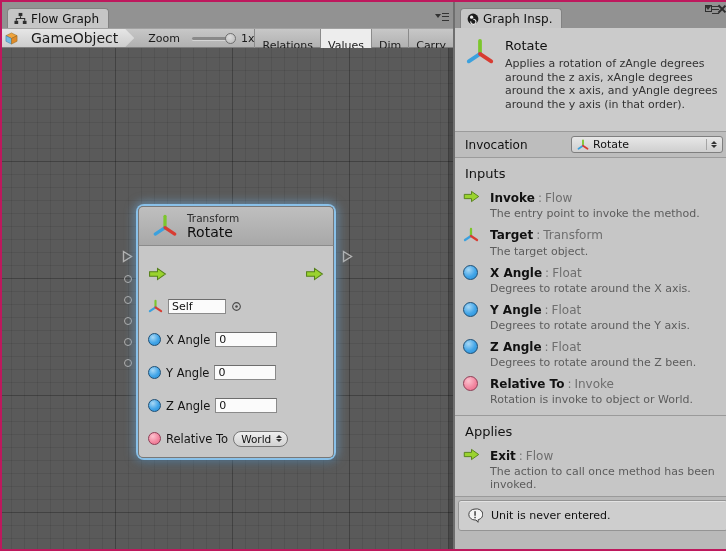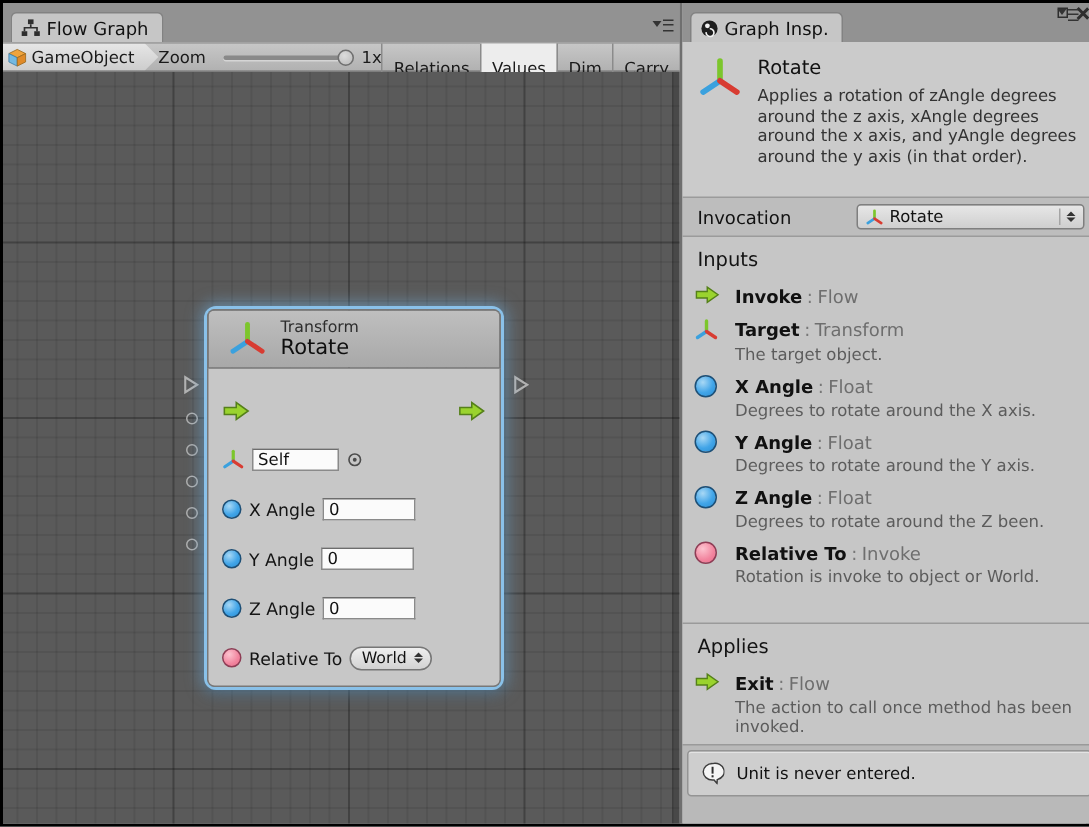--- a/index.html
+++ b/index.html
@@ -1,30 +1,30 @@
 <!DOCTYPE html>
 <html><head>
 <meta charset="utf-8">
 <style>
   * { margin:0; padding:0; box-sizing:border-box; }
   html,body { width:726px; height:551px; font-family:"DejaVu Sans","Liberation Sans",sans-serif; }
-  .window { position:absolute; inset:0; width:726px; height:551px; border:2px solid #000000; display:flex; background:#929292; }
+  .window { position:absolute; inset:0; width:726px; height:551px; border:2px solid #be185d; display:flex; background:#929292; }
 
   
   .left-panel { width:451px; display:flex; flex-direction:column; background:#929292; position:relative; }
   .tabstrip { height:26px; background:#929292; display:flex; align-items:flex-end; position:relative; flex:none; }
   .tab { height:20px; margin-left:5px; background:#c6c6c6; border:1px solid #828282; border-bottom:none; border-radius:4px 4px 0 0; display:flex; align-items:center; gap:4px; padding:0 9px 0 6px; font-size:12px; color:#111; }
   .panel-menu { position:absolute; right:4px; top:9px; width:14px; height:12px; cursor:pointer; }
   .panel-menu .tri { width:0; height:0; border-left:3px solid transparent; border-right:3px solid transparent; border-top:4px solid #333; position:absolute; left:0; top:3px; }
   .panel-menu .bars { position:absolute; left:7px; top:2px; width:7px; height:8px; border-top:1.5px solid #333; border-bottom:1.5px solid #333; }
   .panel-menu .bars::after { content:""; display:block; margin-top:2.2px; border-top:1.5px solid #333; }
 
   .toolbar { height:20px; background:linear-gradient(#c7c7c7,#b1b1b1); border-bottom:1px solid #7e7e7e; border-top:1px solid #a2a2a2; display:flex; align-items:center; font-size:11px; color:#1a1a1a; flex:none; }
-  .breadcrumb { height:18px; display:flex; align-items:center; gap:3px; padding:0 16px 0 3px; background:linear-gradient(#e6e6e6,#cdcdcd); clip-path:polygon(0 0, calc(100% - 9px) 0, 100% 50%, calc(100% - 9px) 100%, 0 100%); font-size:11px; }
-  .zoom-label { }
+  .breadcrumb { height:18px; display:flex; align-items:center; gap:13px; padding:0 16px 0 3px; background:linear-gradient(#e6e6e6,#cdcdcd); clip-path:polygon(0 0, calc(100% - 9px) 0, 100% 50%, calc(100% - 9px) 100%, 0 100%); font-size:14px; }
+  .zoom-label { margin-left:14px; }
   .slider { position:relative; width:96px; height:3px; background:#898989; border-radius:2px; margin-left:12px; box-shadow:0 1px 0 #d5d5d5; }
   .slider-handle { position:absolute; right:-5px; top:-4px; width:11px; height:11px; border-radius:50%; background:radial-gradient(circle at 40% 35%, #dcdcdc,#b8b8b8); border:1px solid #6f6f6f; }
   .zoom-value { margin-left:10px; }
   .btn-group { margin-left:auto; display:flex; height:100%; }
   .tb-btn { display:flex; align-items:center; padding:16px 7px; border-left:1px solid #8b8b8b; cursor:pointer; }
   .tb-btn.active { background:#ededed; }
 
   .canvas { flex:1; position:relative; overflow:hidden;
     background-color:#5a5a5a;
     background-image:
@@ -282,20 +282,21 @@
     <div class="section inputs">
       <div class="section-title">Inputs</div>
 
       <div class="insp-item">
         <div class="icell">
             <svg width="17" height="13" viewBox="0 0 20 15">
               <path d="M1.5 5 h8.5 v-3.5 l8.5 6 -8.5 6 v-3.5 h-8.5 z" fill="#9ad32e" stroke="#55801a" stroke-width="1.1"></path>
             </svg>
           </div>
         <div class="item-head"><span class="item-name">Invoke</span><span class="item-sep">:</span><span class="item-type">Flow</span></div>
+        <div class="item-desc">The entry point to invoke the method.</div>
       </div>
 
       <div class="insp-item">
         <div class="icell">
             <svg width="16" height="16" viewBox="0 0 24 24">
               <line x1="12" y1="13.5" x2="12" y2="3" stroke="#7cc62c" stroke-width="3.4" stroke-linecap="round"></line>
               <line x1="12" y1="13.5" x2="3" y2="19.5" stroke="#3ba1de" stroke-width="3.4" stroke-linecap="round"></line>
               <line x1="12" y1="13.5" x2="21" y2="19.5" stroke="#d83c32" stroke-width="3.4" stroke-linecap="round"></line>
             </svg>
           </div>

